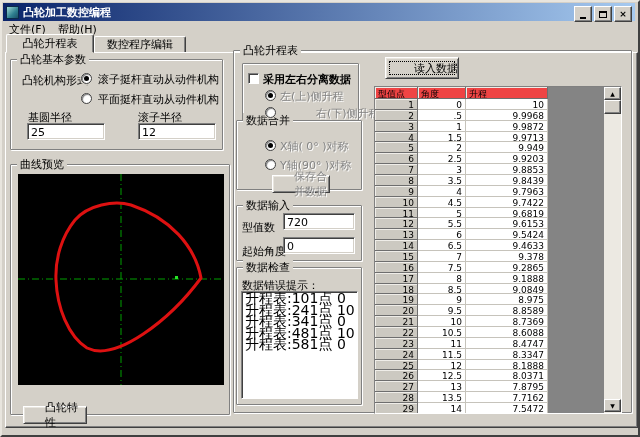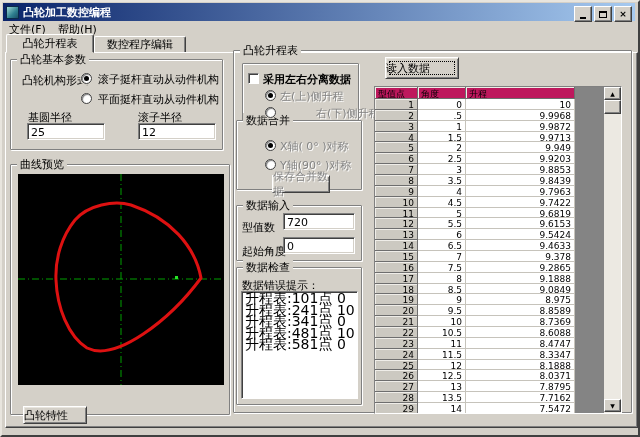--- a/index.html
+++ b/index.html
@@ -38,52 +38,52 @@
   .lbl.dis{color:#848484;text-shadow:1px 1px 0 #fff;}
   
   .edit{position:absolute;background:#fff;box-sizing:border-box;font-size:11px;color:#000;
         border:1px solid;border-color:#808080 #fff #fff #808080;
         box-shadow:inset 1px 1px 0 #404040, inset -1px -1px 0 #d4d0c8;
         padding:2px 3px 0 3px;z-index:5;}
   
   .btn{position:absolute;background:#d4d0c8;box-sizing:border-box;font-size:11px;color:#000;
        border:1px solid;border-color:#fff #404040 #404040 #fff;
        box-shadow:inset 1px 1px 0 #e8e5de, inset -1px -1px 0 #808080;
-       display:flex;align-items:center;justify-content:flex-start;z-index:5;}
+       display:flex;align-items:center;justify-content:flex-end;z-index:5;padding-left:21px;}
   .btn.dis{color:#848484;text-shadow:1px 1px 0 #fff;}
   .btn .focusrect{position:absolute;inset:3px;border:1px dotted #000;}
   
   .radio{position:absolute;width:11px;height:11px;border-radius:50%;background:#fff;box-sizing:border-box;
          border:1px solid #404040;box-shadow:inset 1px 1px 1px #808080, 0 0 0 1px #d4d0c8;z-index:5;}
   .radio.sel::after{content:"";position:absolute;left:2px;top:2px;width:5px;height:5px;border-radius:50%;background:#000;}
   .check{position:absolute;width:11px;height:11px;background:#fff;box-sizing:border-box;
          border:1px solid;border-color:#808080 #fff #fff #808080;box-shadow:inset 1px 1px 0 #404040;z-index:5;}
   
   .canvas{left:16px;top:172px;width:206px;height:211px;background:#000;z-index:5;}
   
   .listbox{left:239px;top:289px;width:117px;height:108px;background:#fff;box-sizing:border-box;
            border:1px solid;border-color:#808080 #fff #fff #808080;box-shadow:inset 1px 1px 0 #404040;
            font-size:14px;color:#000;overflow:hidden;padding:1px 0 0 3px;z-index:5;}
   .listbox div{line-height:11.5px;white-space:pre;}
   
   .grid{left:372px;top:84px;width:248px;height:328px;box-sizing:border-box;background:#848484;
         border:1px solid;border-color:#808080 #fff #fff #808080;overflow:hidden;z-index:5;}
   .gheader,.trow{display:flex;}
   .gheader{height:12px;}
-  .hc{background:#be185d;border-right:1px solid #6e6e6e;border-bottom:1px solid #6e6e6e;
+  .hc{background:#ef4444;border-right:1px solid #6e6e6e;border-bottom:1px solid #6e6e6e;
       box-shadow:inset 1px 1px 0 #efede8;font-size:9px;color:#000;box-sizing:border-box;
       padding:1px 0 8px 3px;overflow:hidden;white-space:nowrap;}
   .trow{height:10.86px;}
   .tc{box-sizing:border-box;font-size:9px;line-height:10px;color:#000;overflow:hidden;white-space:nowrap;}
   .tc.fixed{background:#ccc9c1;border-right:1px solid #6e6e6e;border-bottom:1px solid #6e6e6e;
             box-shadow:inset 1px 1px 0 #efede8;text-align:right;padding:1px 3px 0 0;}
   .tc.val{background:#fff;border-right:1px solid #c6c3bb;border-bottom:1px solid #c6c3bb;
           text-align:right;padding:1px 3px 0 0;}
   .tc.fill{background:#848484;flex:1;}
-  .c1{width:43px;}.c2{width:48px;}.c3{width:109px;}
+  .c1{width:43px;}.c2{width:48px;}.c3{width:82px;}
   .gfillh{flex:1;background:#848484;}
   
   .vscroll{position:absolute;right:0;top:0;width:17px;height:100%;background:#ece9e2;z-index:6;}
   .sbtn{position:absolute;left:0;width:17px;height:13px;background:#d4d0c8;box-sizing:border-box;
         border:1px solid;border-color:#fff #404040 #404040 #fff;box-shadow:inset -1px -1px 0 #808080;
         display:flex;align-items:center;justify-content:center;font-size:6px;color:#000;}
   .sbtn.up{top:0;}
   .sbtn.down{bottom:1px;}
   .sthumb{position:absolute;left:0;top:13px;width:17px;height:14px;background:#d4d0c8;box-sizing:border-box;
           border:1px solid;border-color:#fff #404040 #404040 #fff;box-shadow:inset -1px -1px 0 #808080;}

